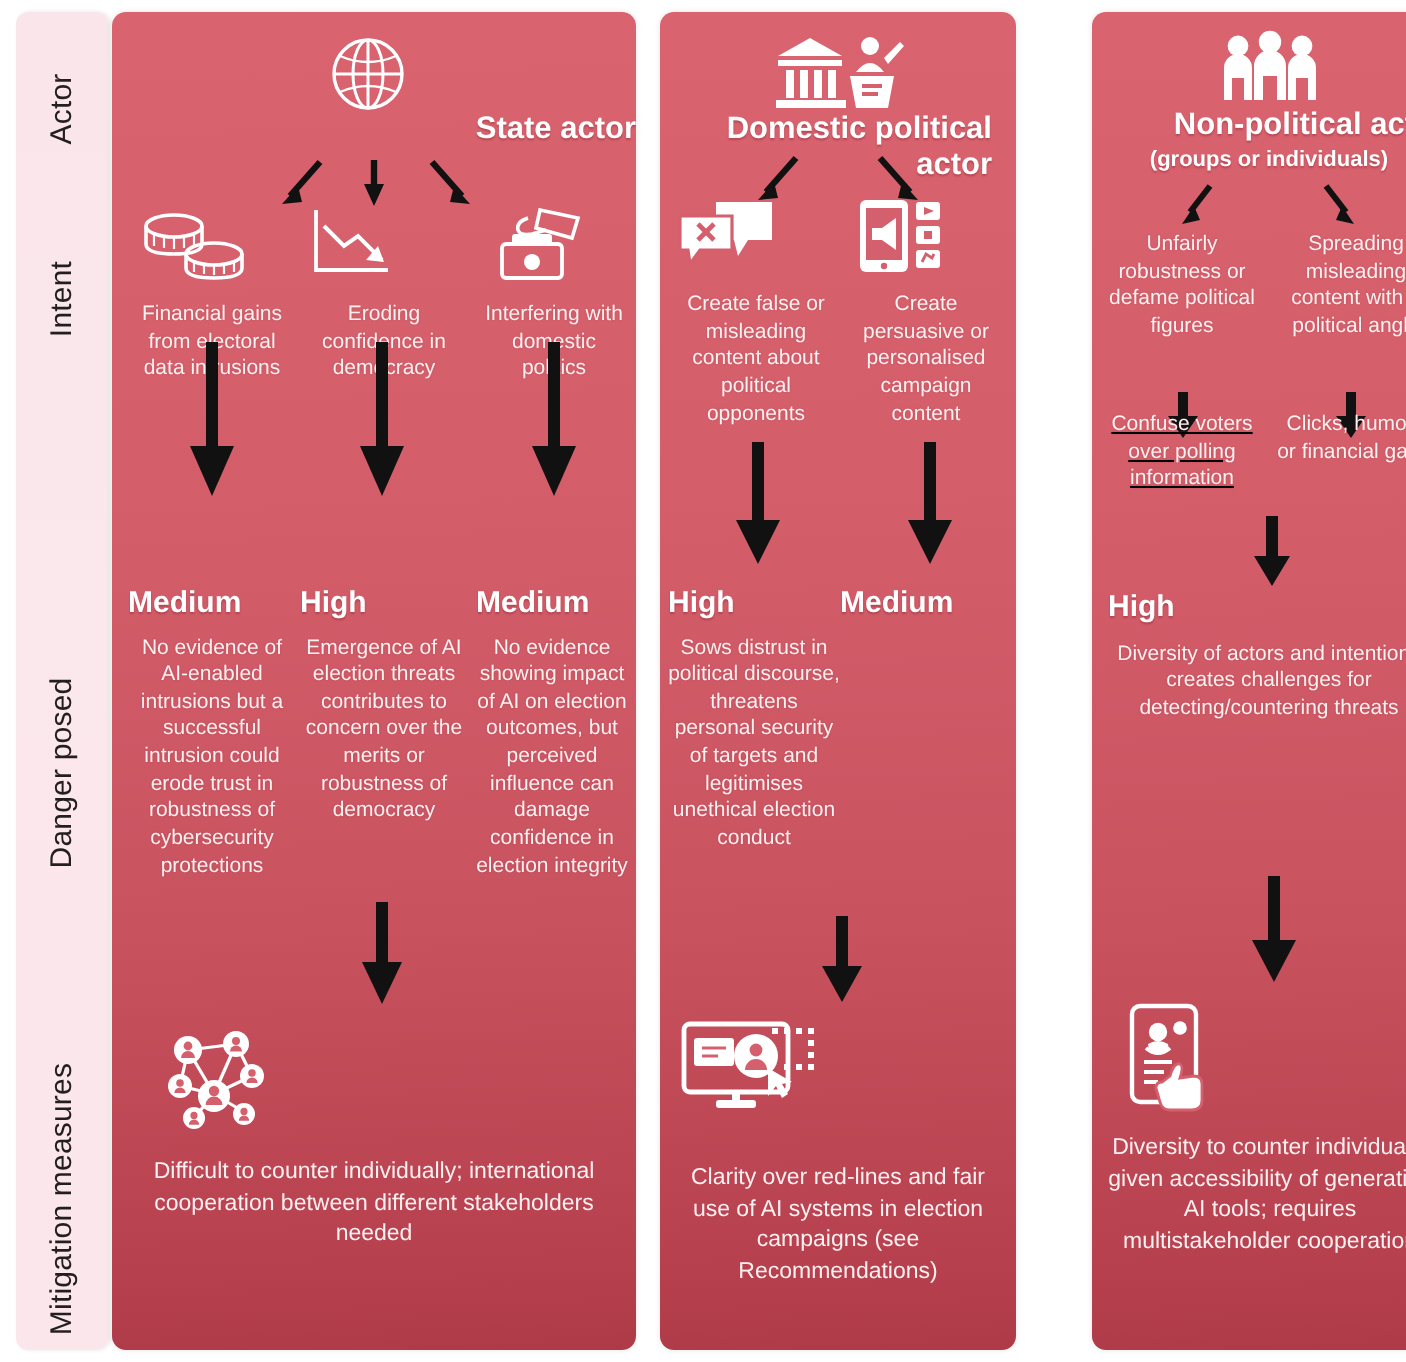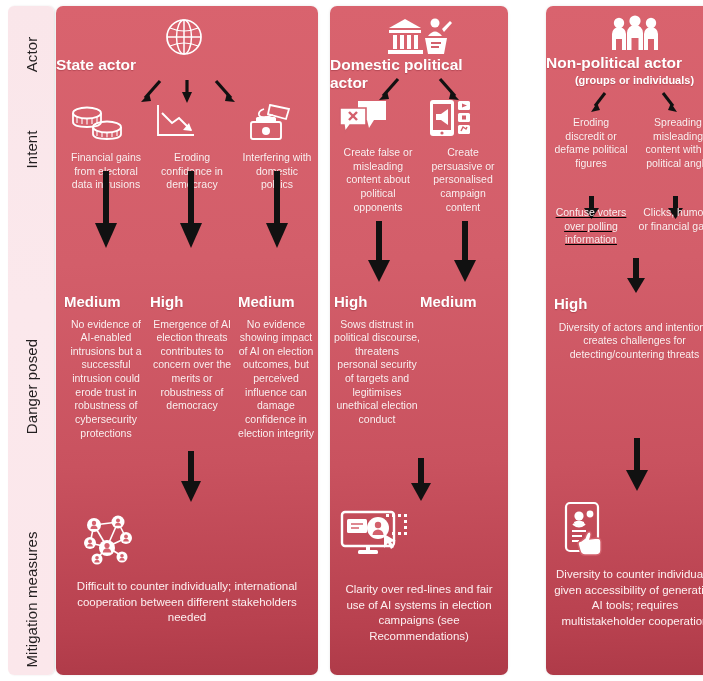--- a/index.html
+++ b/index.html
@@ -55,21 +55,21 @@
     box-shadow: 0 0 3px rgba(0,0,0,.10);
     overflow: hidden;
   }
   .p1 { left: 56px;  width: 262px; }
   .p2 { left: 330px; width: 178px; }
   .p3 { left: 546px; width: 177px; }
 
   
   .actor-title {
     color:#ffffff; font-size:15.5px; font-weight:bold;
-    text-align:left; line-height:1.15;
+    text-align:right; line-height:1.15;
     text-shadow: 0 1px 1px rgba(120,30,40,.35);
   }
   .actor-sub {
     color:#ffffff; font-size:11px; font-weight:bold;
     text-align:center; line-height:1.15; margin-top:1px;
     text-shadow: 0 1px 1px rgba(120,30,40,.35);
   }
   .body-text {
     color:#fdf0f1; font-size:10.5px; line-height:1.30;
     text-align:center; font-weight:400;
@@ -437,21 +437,21 @@
       </svg>
     </div>
     <div class="arrow" style="left:112px;top:84px;">
       <svg width="22" height="24" viewBox="0 0 22 24">
         <path d="M5 3 L15 16" stroke="#111" stroke-width="3" fill="none"></path>
         <path d="M19 22 L13 13 L10 20 Z" fill="#111"></path>
       </svg>
     </div>
 
     <div class="col" style="left:6px;top:110px;width:78px;">
-      <div class="body-text">Eroding discredit or defame political figures</div>
+      <div class="body-text">Unfairly robustness or defame political figures</div>
     </div>
     <div class="col" style="left:92px;top:110px;width:80px;">
       <div class="body-text">Spreading misleading content with a political angle</div>
     </div>
 
     <div class="arrow" style="left:36px;top:190px;">
       <svg width="20" height="24" viewBox="0 0 20 24">
         <rect x="7" y="0" width="5" height="14" fill="#111"></rect>
         <path d="M9.5 23 L2 12 L17 12 Z" fill="#111"></path>
       </svg>

